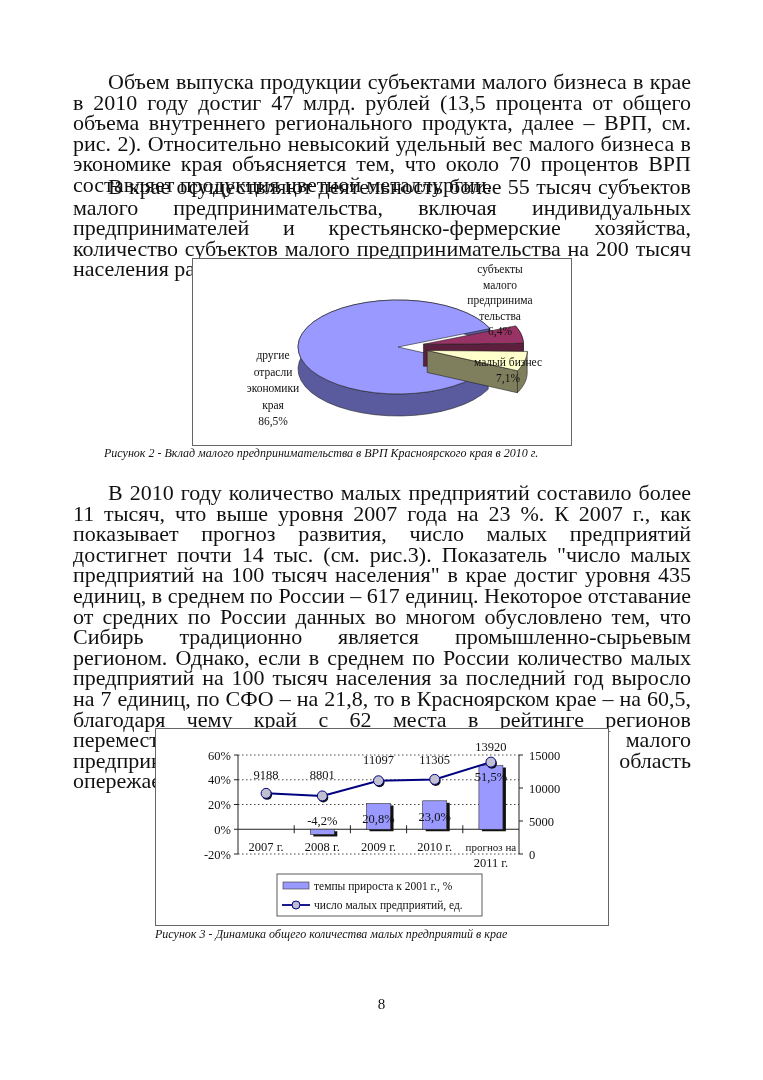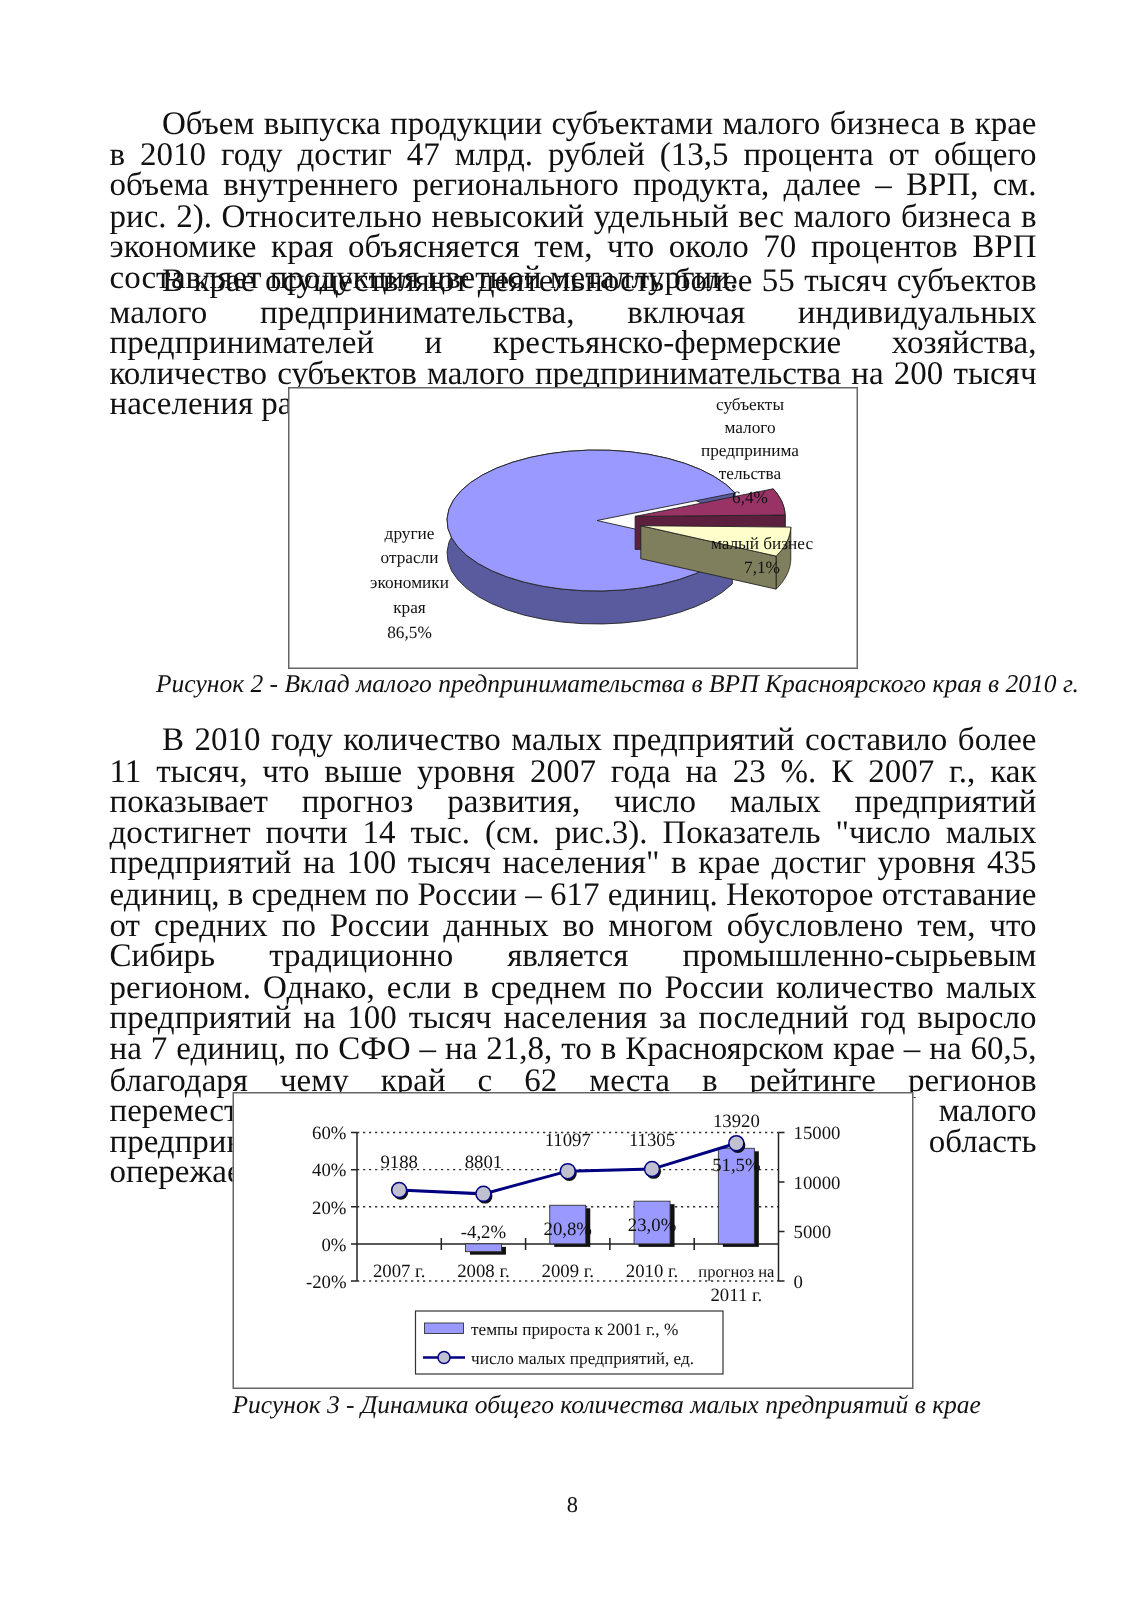--- a/index.html
+++ b/index.html
@@ -1,21 +1,21 @@
 <!DOCTYPE html>
 <html><head>
 <meta charset="utf-8">
 <style>
   html, body { margin: 0; padding: 0; background: #ffffff; }
   body { width: 763px; height: 1080px; position: relative; overflow: hidden;
          font-family: "Liberation Serif", "DejaVu Serif", serif; color: #111; }
   .para { position: absolute; left: 73px; width: 618px; font-size: 22px; line-height: 20.6px;
           text-align: justify; margin: 0; }
   .para .ind { display: inline-block; width: 35px; }
-  .caption { position: absolute; font-style: italic; font-size: 17px; white-space: nowrap; }
+  .caption { position: absolute; font-style: italic; font-size: 12px; white-space: nowrap; }
   .fig-frame { position: absolute; border: 1.3px solid #666; background: #fff; box-sizing: border-box; }
   svg text { font-family: "Liberation Serif", "DejaVu Serif", serif; }
   .page-num { position: absolute; top: 996px; left: 0; width: 763px; text-align: center; font-size: 15px; }
 </style>
 </head>
 <body>
 
 <p class="para" style="top:72px;"><span class="ind"></span><span>Объем выпуска продукции субъектами малого бизнеса в крае в 2010 году достиг 47 млрд. рублей (13,5 процента от общего объема внутреннего регионального продукта, далее – ВРП, см. рис. 2). Относительно невысокий удельный вес малого бизнеса в экономике края объясняется тем, что около 70 процентов ВРП составляет продукция цветной металлургии.</span></p>
 
 <p class="para" style="top:177px;"><span class="ind"></span><span>В крае осуществляют деятельность более 55 тысяч субъектов малого предпринимательства, включая индивидуальных предпринимателей и крестьянско-фермерские хозяйства, количество субъектов малого предпринимательства на 200 тысяч населения равно 3209.</span></p>

